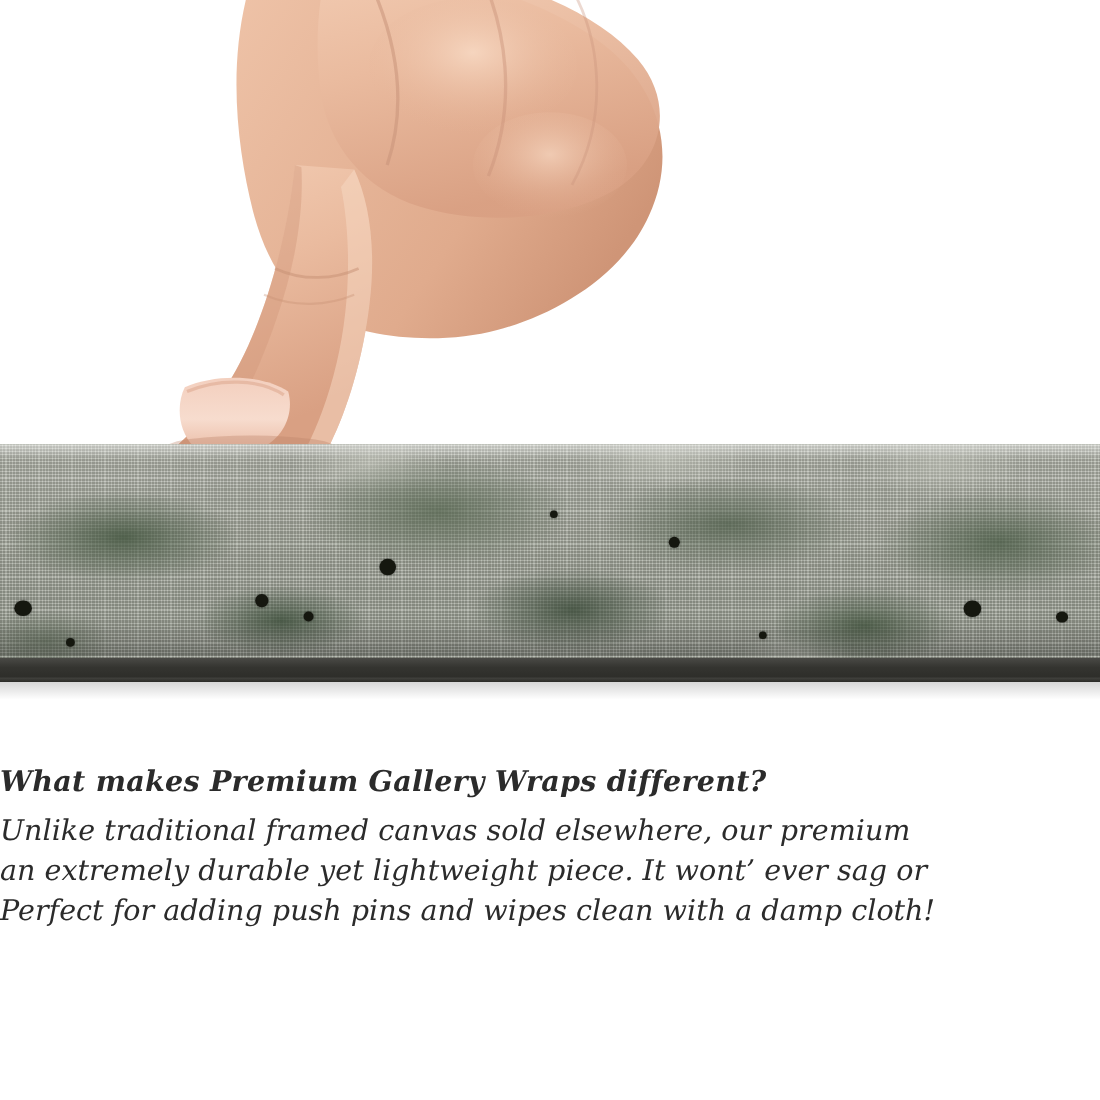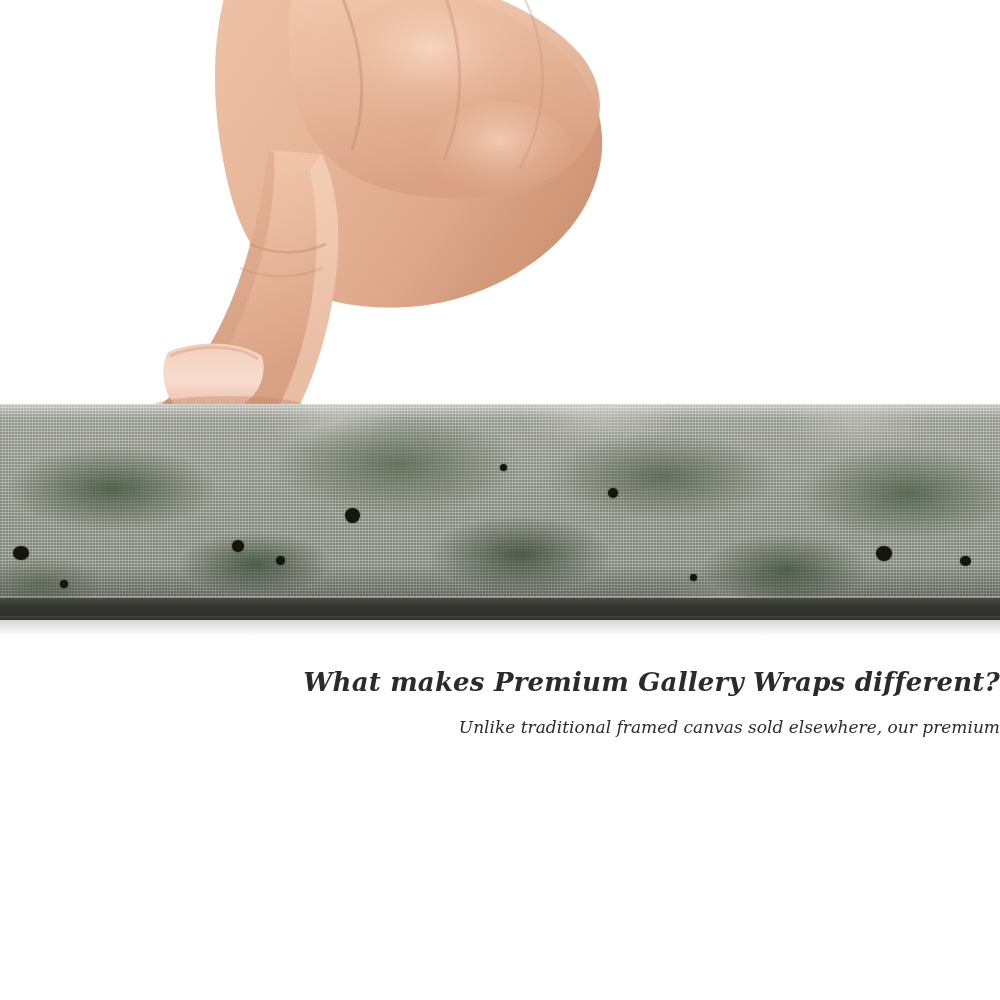--- a/index.html
+++ b/index.html
@@ -97,35 +97,35 @@
     top: 620px;
     width: 1000px;
     height: 16px;
     background: linear-gradient(180deg, rgba(0,0,0,0.16) 0%, rgba(0,0,0,0) 100%);
   }
 
   
   .caption {
     position: absolute;
     left: 0;
-    top: 667px;
-    width: 1000px;
-    text-align: right;
+    top: 696px;
+    width: 1000px;
+    text-align: left;
     color: #2b2b2b;
     font-family: "DejaVu Serif", serif;
     font-style: italic;
   }
   .caption-title {
     font-size: 26px;
     font-weight: bold;
     letter-spacing: 0.2px;
     margin-bottom: 12px;
   }
   .caption-line {
-    font-size: 17px;
+    font-size: 26px;
     line-height: 36px;
     white-space: nowrap;
   }
 </style>
 </head>
 <body>
 
 <div id="page">
 
   <div class="hand-wrap">
@@ -196,15 +196,17 @@
     <div class="spot" style="left:690px; top:170px; width:7px; height:7px;"></div>
     <div class="spot" style="left:500px; top:60px; width:7px; height:7px;"></div>
 
     <div class="edge-dark"></div>
   </div>
   <div class="under-shadow"></div>
 
   <div class="caption">
     <div class="caption-title">What makes Premium Gallery Wraps different?</div>
     <div class="caption-line">Unlike traditional framed canvas sold elsewhere, our premium</div>
+    <div class="caption-line">an extremely durable yet lightweight piece. It wont’ ever sag or</div>
+    <div class="caption-line">Perfect for adding push pins and wipes clean with a damp cloth!</div>
   </div>
 
 </div>
 
 </body></html>

